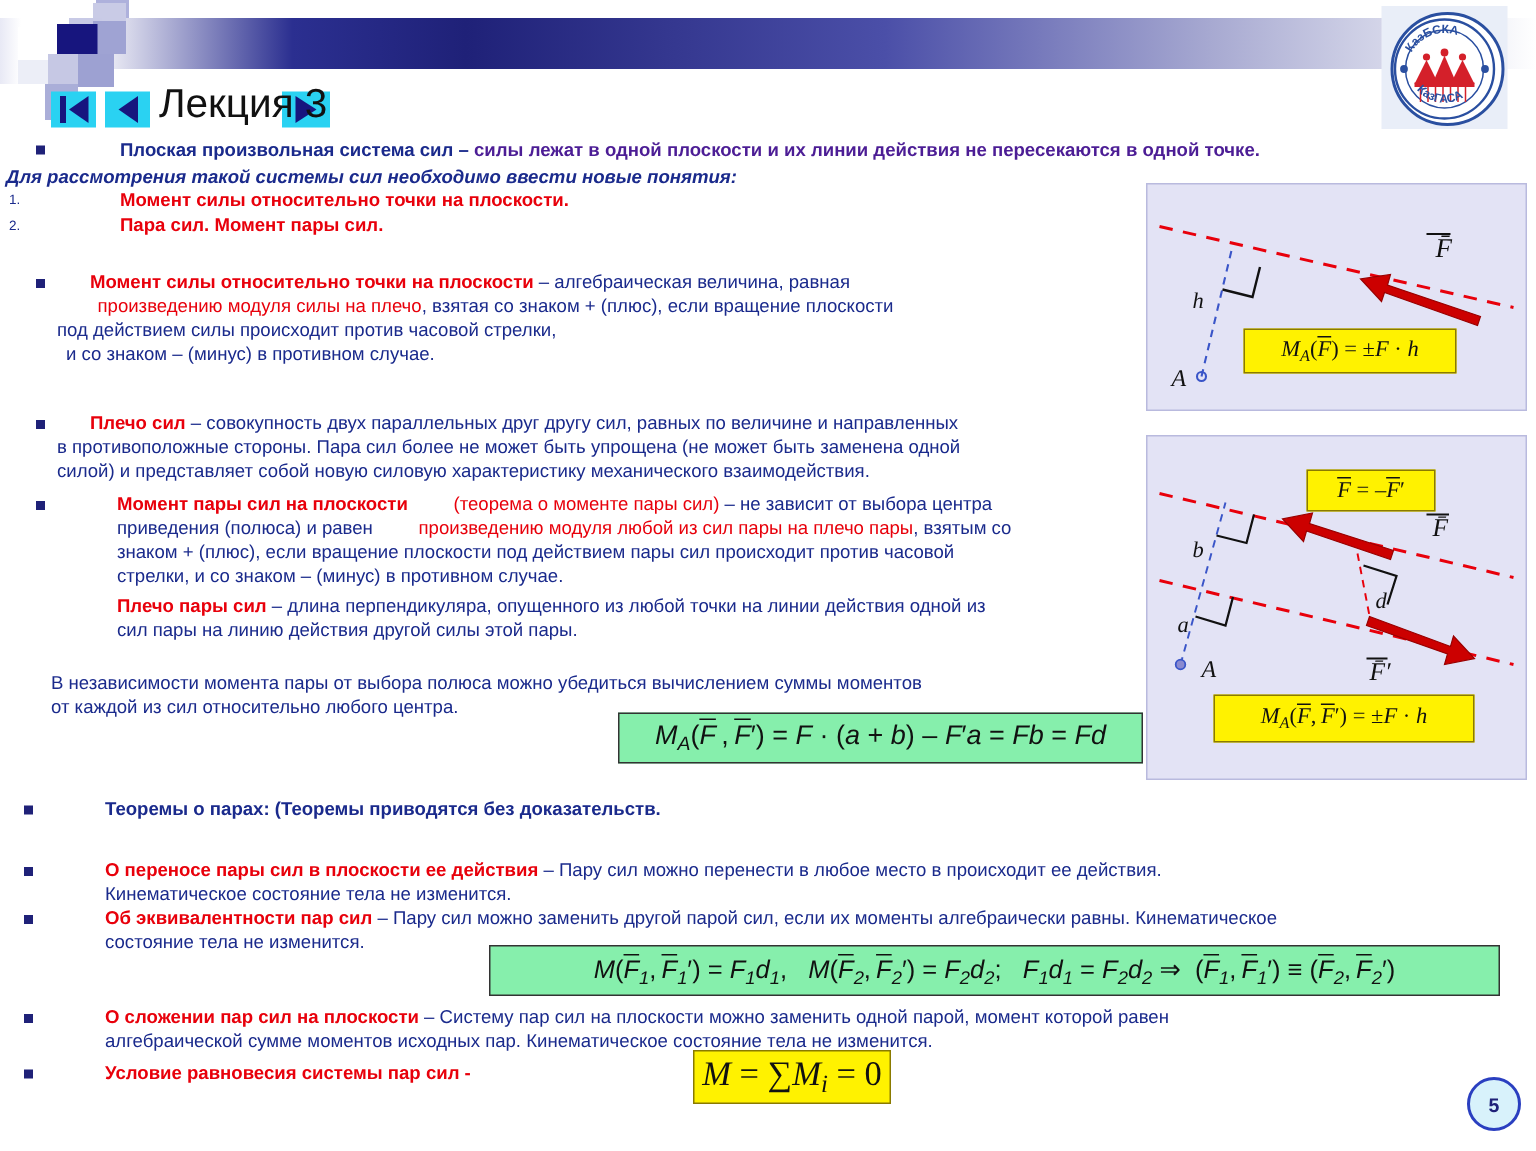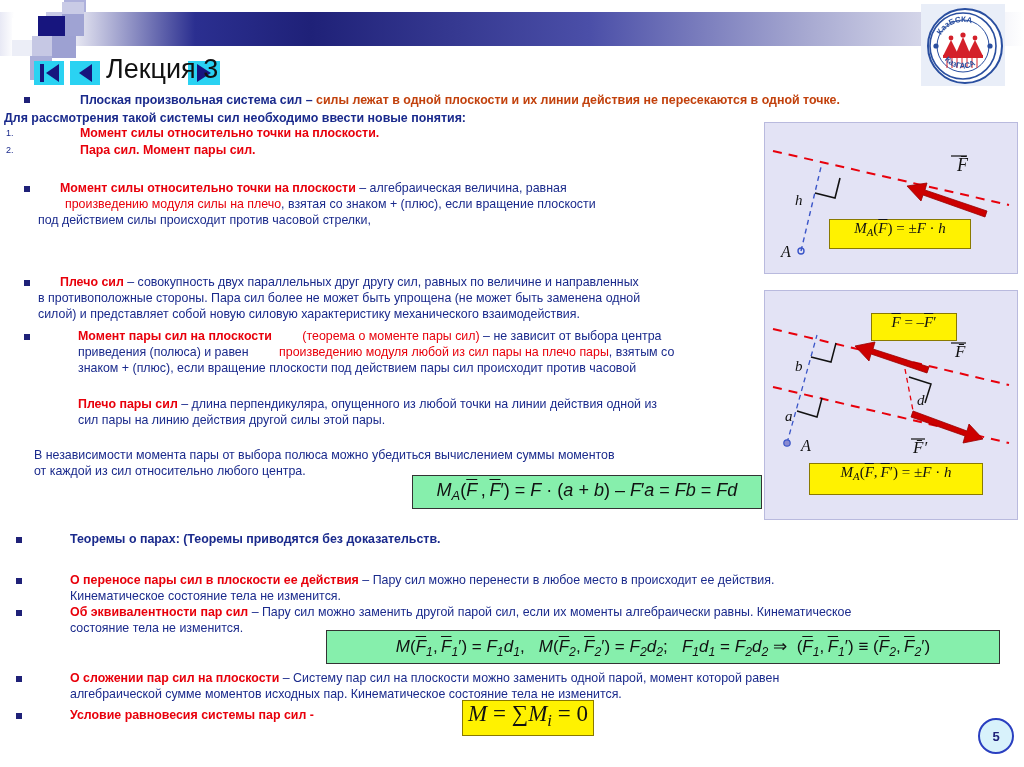--- a/index.html
+++ b/index.html
@@ -73,34 +73,34 @@
   }
 
   
   .bullet {
     position: absolute; width: 6px; height: 6px; background: #1f2178;
   }
   .txt { position: absolute; font-size: 12.4px; line-height: 16.5px; color: #1a2a8c; }
   .b  { font-weight: bold; }
   .red { color: #e8000b; font-weight: bold; }
   .red-n { color: #e8000b; padding-left: 27px; }
-  .ital { }
+  .ital { font-style: italic; }
   .num { position: absolute; font-size: 9px; color: #1a2a8c; }
 
   
   .fbox {
     position: absolute; border: 1px solid #333333; background: #86efac;
     font-family: Liberation Sans, sans-serif; color: #111111;
     display: flex; align-items: center; justify-content: center;
     white-space: nowrap;
   }
   .ybox {
     position: absolute; background: #fff200; border: 1px solid #8a7a00;
     font-family: "Liberation Serif", serif; color: #111111;
-    display: flex; align-items: flex-start; justify-content: center;
+    display: flex; align-items: center; justify-content: center;
     white-space: nowrap;
   }
   .vbar { text-decoration: overline; }
   .sub { font-size: 0.72em; vertical-align: -0.32em; }
   .it { font-style: italic; }
 
   
   .panel {
     position: absolute; background: #e3e3f5; border: 1px solid #b9bade;
   }
@@ -180,53 +180,55 @@
         </text>
         <text font-family="'Liberation Sans',sans-serif" font-size="8" font-weight="bold" fill="#2a4fa0">
           <textPath href="#arcBot" startOffset="12%">КазГАСА</textPath>
         </text>
       </g>
     </svg>
   </div>
 
   <div class="bullet" style="left:24px; top:97px;"></div>
   <div class="txt" style="left:80px; top:92px; width:900px;">
-    <span class="b">Плоская произвольная система сил</span><span class="b"> – </span><span class="b" style="color:#c2410c;">силы лежат в одной плоскости и их линии действия не пересекаются в одной точке.</span>
+    <span class="b">Плоская произвольная система сил</span><span class="b"> – </span><span class="b" style="color:#4c1d95;">силы лежат в одной плоскости и их линии действия не пересекаются в одной точке.</span>
   </div>
   <div class="txt ital b" style="left:4px; top:110px;">Для рассмотрения такой системы сил необходимо ввести новые понятия:</div>
 
   <div class="num" style="left:6px; top:128px;">1.</div>
   <div class="txt red" style="left:80px; top:125px;">Момент силы относительно точки на плоскости.</div>
   <div class="num" style="left:6px; top:145px;">2.</div>
   <div class="txt red" style="left:80px; top:142px;">Пара сил. Момент пары сил.</div>
 
   <div class="bullet" style="left:24px; top:186px;"></div>
   <div class="txt" style="left:60px; top:180px;">
     <span class="red">Момент силы относительно точки на плоскости</span><span> – алгебраическая величина, равная</span>
   </div>
   <div class="txt" style="left:38px; top:196px;">
     <span class="red-n">произведению модуля силы на плечо</span><span>, взятая со знаком + (плюс), если вращение плоскости</span>
   </div>
   <div class="txt" style="left:38px; top:212px;">под действием силы происходит против часовой стрелки,</div>
+  <div class="txt" style="left:44px; top:228px;">и со знаком – (минус) в противном случае.</div>
 
   <div class="bullet" style="left:24px; top:280px;"></div>
   <div class="txt" style="left:60px; top:274px;">
     <span class="red">Плечо сил</span><span> – совокупность двух параллельных друг другу сил, равных по величине и направленных</span>
   </div>
   <div class="txt" style="left:38px; top:306px;">силой) и представляет собой новую силовую характеристику механического взаимодействия.</div>
   <div class="txt" style="left:38px; top:290px;">в противоположные стороны. Пара сил более не может быть упрощена (не может быть заменена одной</div>
 
   <div class="bullet" style="left:24px; top:334px;"></div>
   <div class="txt" style="left:78px; top:328px;">
     <span class="red">Момент пары сил на плоскости</span><span class="red-n"> (теорема о моменте пары сил)</span><span> – не зависит от выбора центра</span>
   </div>
   <div class="txt" style="left:78px; top:344px;">
     <span>приведения (полюса)  и равен </span><span class="red-n">произведению модуля любой из сил пары на плечо пары</span><span>, взятым со</span>
   </div>
   <div class="txt" style="left:78px; top:360px;">знаком + (плюс), если вращение плоскости под действием пары сил происходит против часовой</div>
+  <div class="txt" style="left:78px; top:376px;">стрелки, и со знаком – (минус) в противном случае.</div>
   <div class="txt" style="left:78px; top:396px;">
     <span class="red">Плечо пары сил</span><span> – длина перпендикуляра, опущенного из любой точки на линии действия одной из</span>
   </div>
   <div class="txt" style="left:78px; top:412px;">сил пары на линию действия другой силы этой пары.</div>
 
   <div class="txt" style="left:34px; top:447px;">В независимости момента пары от выбора полюса можно убедиться вычислением суммы моментов</div>
   <div class="txt" style="left:34px; top:463px;">от каждой из сил относительно любого центра.</div>
 
   <div class="fbox" style="left:412px; top:475px; width:348px; height:32px; font-size:18px;">
     <span>

